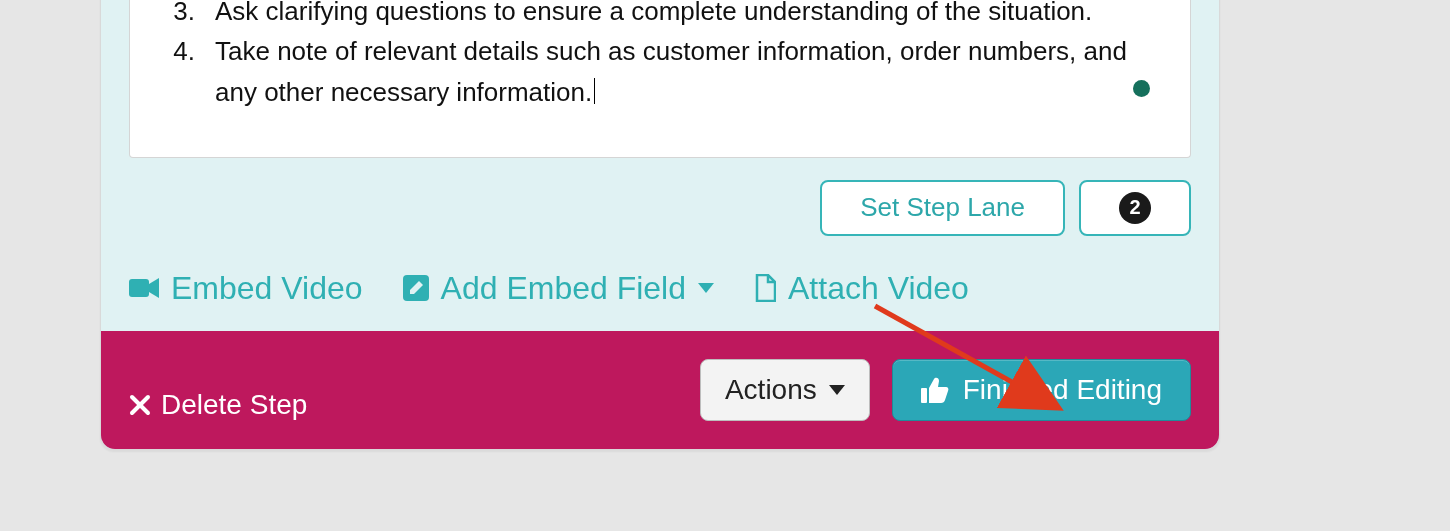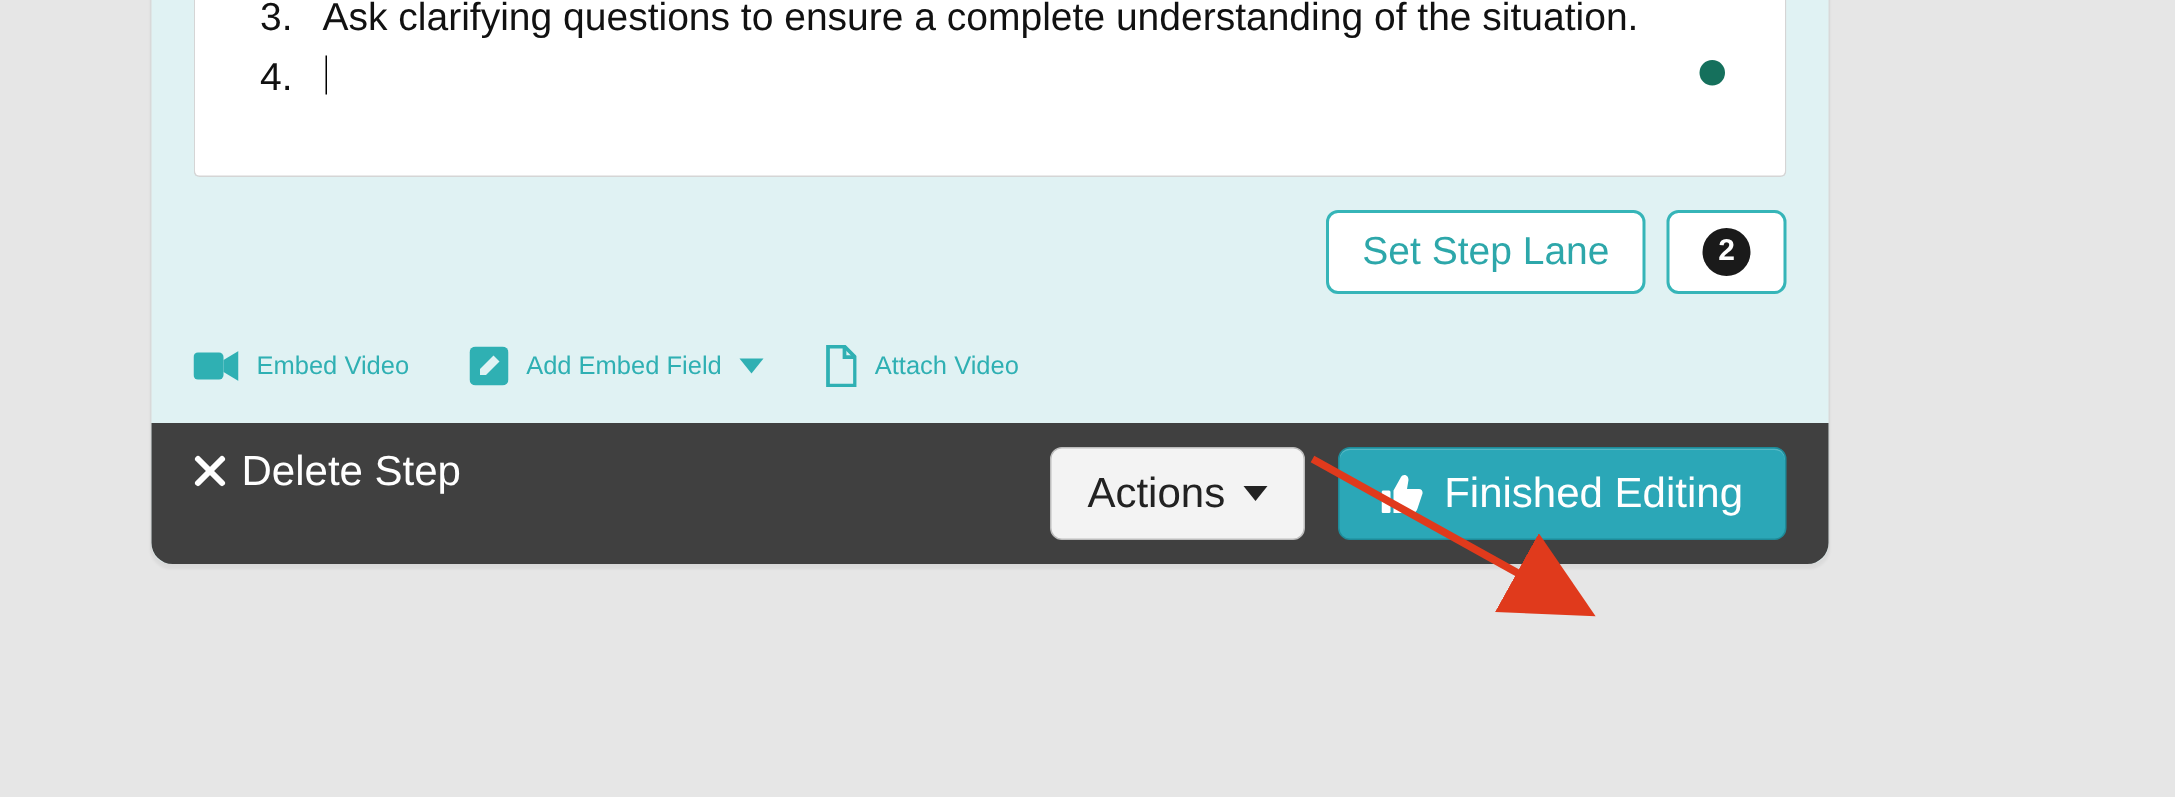--- a/index.html
+++ b/index.html
@@ -37,44 +37,44 @@
 
   .lane-row {
     margin: 22px 28px 0 28px;
     display:flex; justify-content:flex-end; gap:14px;
   }
   .lane-btn {
     border:2px solid #36b5b8;
     background:#fff;
     color:#2da7aa;
     font-size:26px;
-    padding:10px 22px;
+    padding:10px 38px;
     border-radius:8px;
     display:flex; align-items:center; gap:14px;
     cursor:pointer;
   }
   .badge {
     display:inline-flex; align-items:center; justify-content:center;
     width:32px; height:32px; border-radius:50%;
     background:#1a1a1a; color:#fff; font-size:20px; font-weight:600;
   }
 
   .links-row {
     margin: 34px 28px 24px 28px;
     display:flex; gap:40px; align-items:center;
-    color:#2fb0b3; font-size:17px;
+    color:#2fb0b3; font-size:32px;
   }
   .link { display:flex; align-items:center; gap:12px; cursor:pointer; }
   .link svg, .link .icon { flex:0 0 auto; }
 
   .footer {
-    background:#404040;
+    background:#be185d;
     border-radius:0 0 14px 14px;
-    padding:16px 28px;
-    display:flex; align-items:flex-start; justify-content:space-between;
+    padding:28px 28px;
+    display:flex; align-items:flex-end; justify-content:space-between;
   }
   .delete-step { display:flex; align-items:center; gap:10px; color:#fff; font-size:28px; cursor:pointer; }
   .footer-right { display:flex; align-items:center; gap:22px; }
   .actions-btn {
     background:#f3f3f3; border:1px solid #bdbdbd; border-radius:8px;
     padding:14px 24px; font-size:28px; color:#222;
     display:flex; align-items:center; gap:12px; cursor:pointer;
   }
   .finished-btn {
     background:#2ba7b7; border:1px solid #1e8b99; border-radius:8px;
@@ -107,21 +107,21 @@
 <div class="outer">
 
   <div class="content-box">
     <ol>
       <div class="row">
         <span class="num">3.</span>
         <span class="txt">Ask clarifying questions to ensure a complete understanding of the situation.</span>
       </div>
       <div class="row">
         <span class="num">4.</span>
-        <span class="txt"><span class="cursor"></span></span>
+        <span class="txt"><span>Take note of relevant details such as customer information, order numbers, and any other necessary information.</span><span class="cursor"></span></span>
       </div>
     </ol>
     <div class="green-dot"></div>
   </div>
 
   <div class="lane-row">
     <button class="lane-btn">
       <span>Set Step Lane</span>
     </button>
     <button class="lane-btn">

